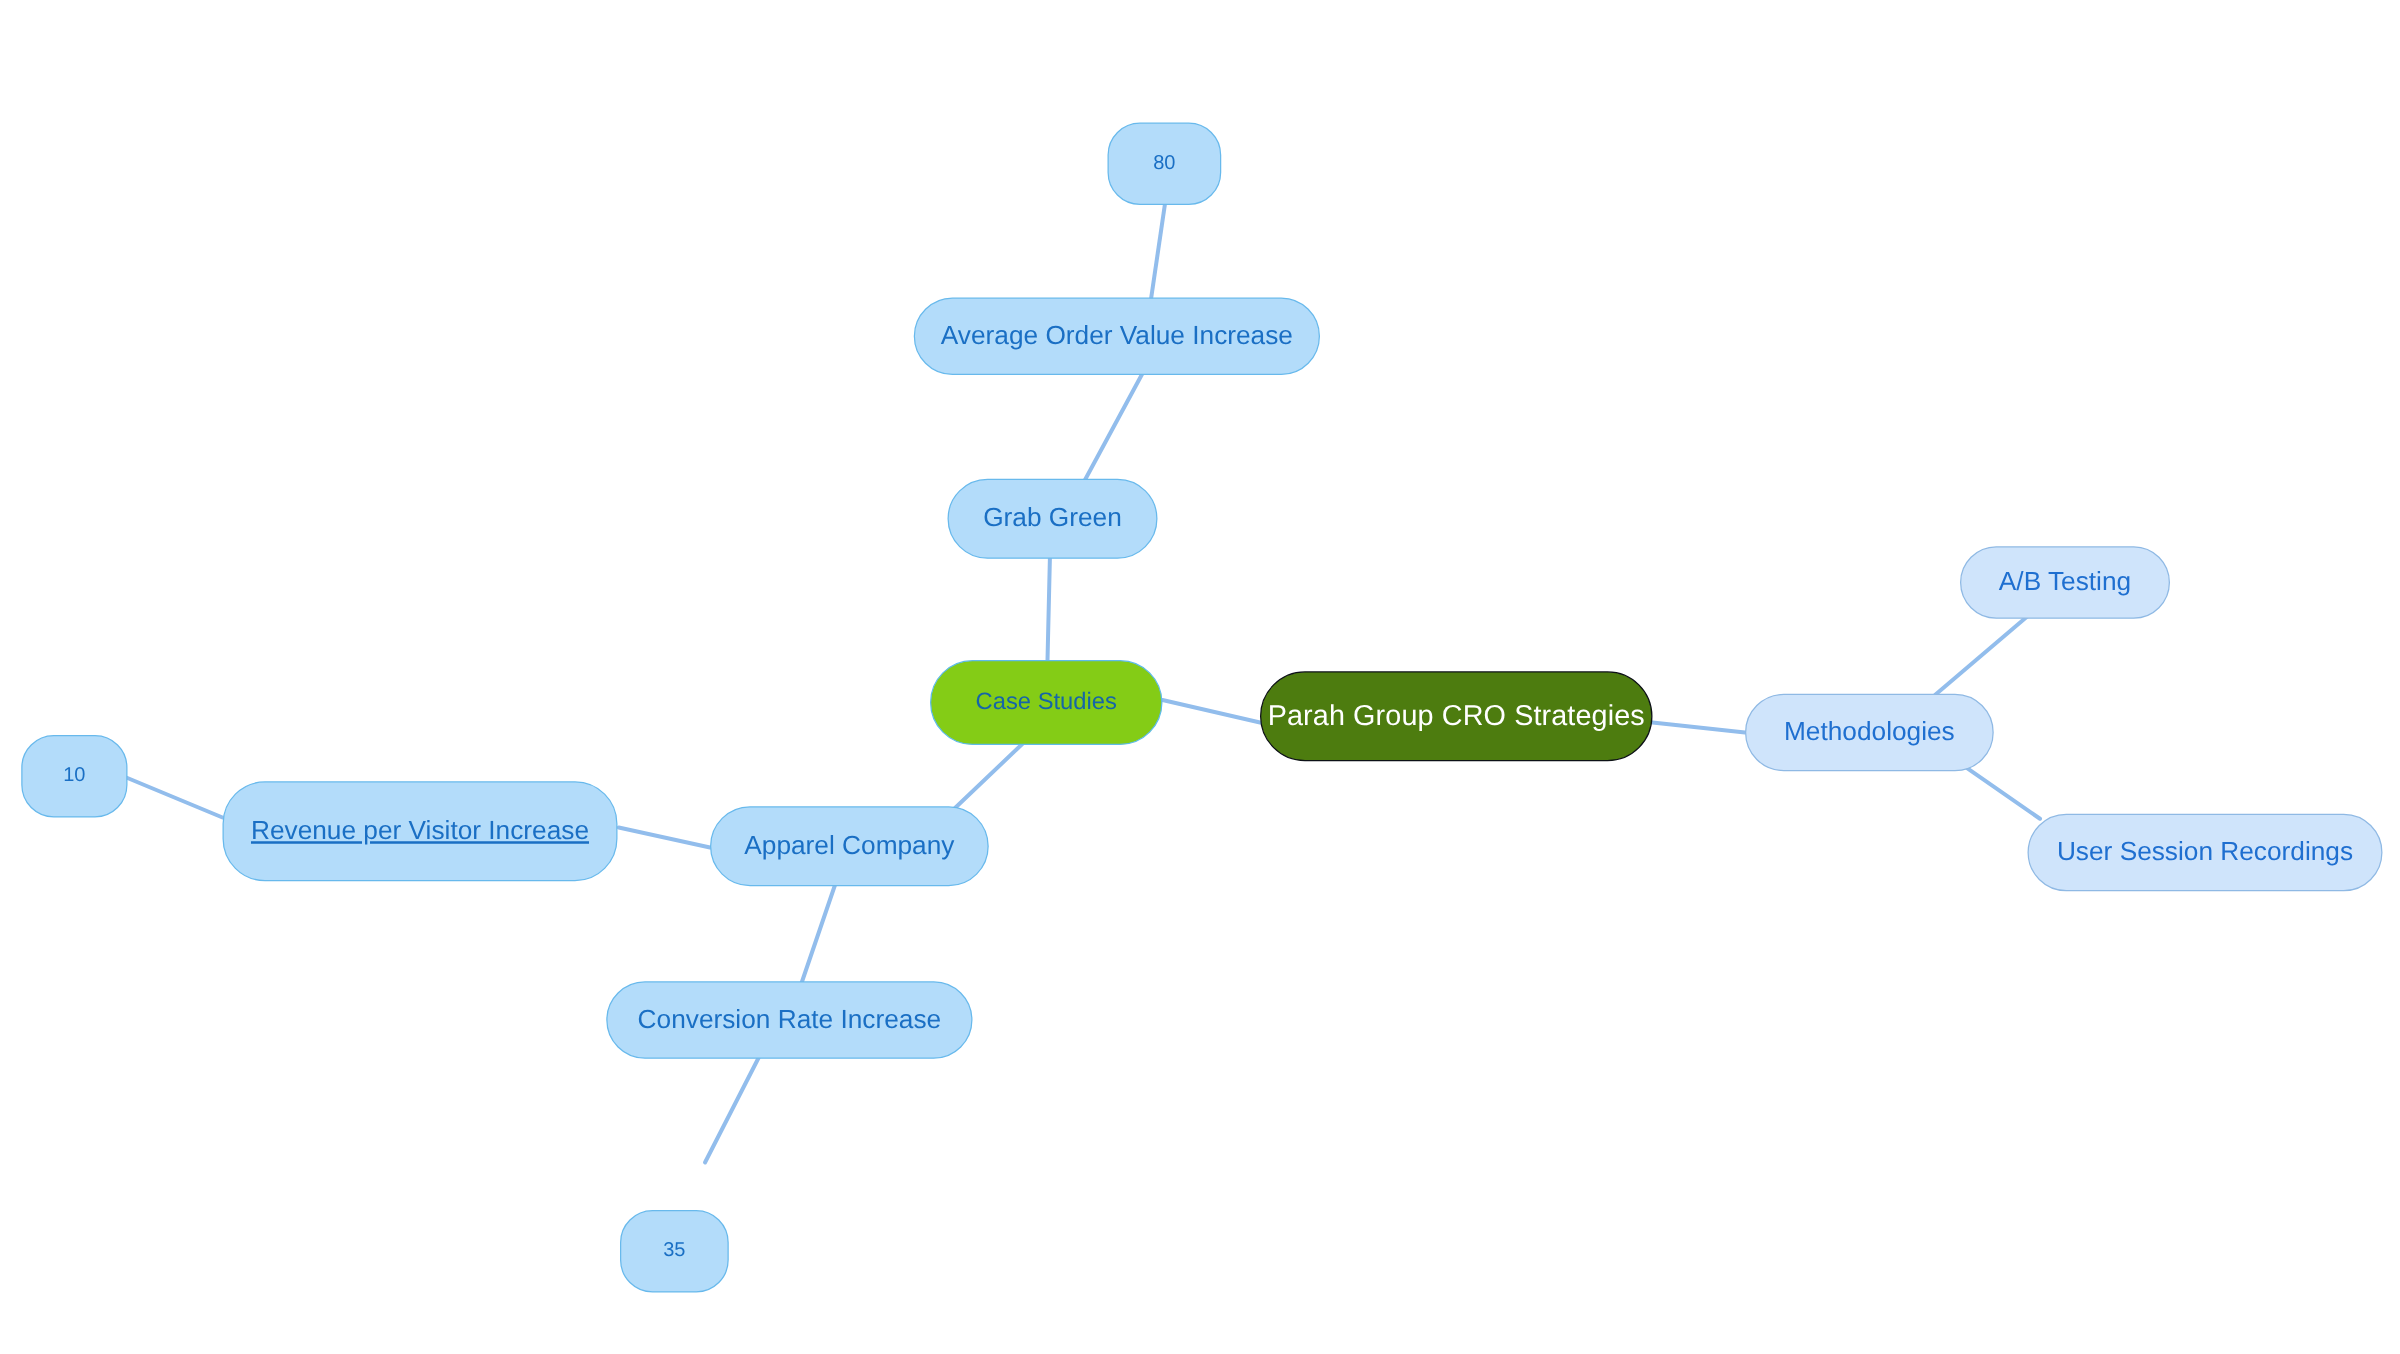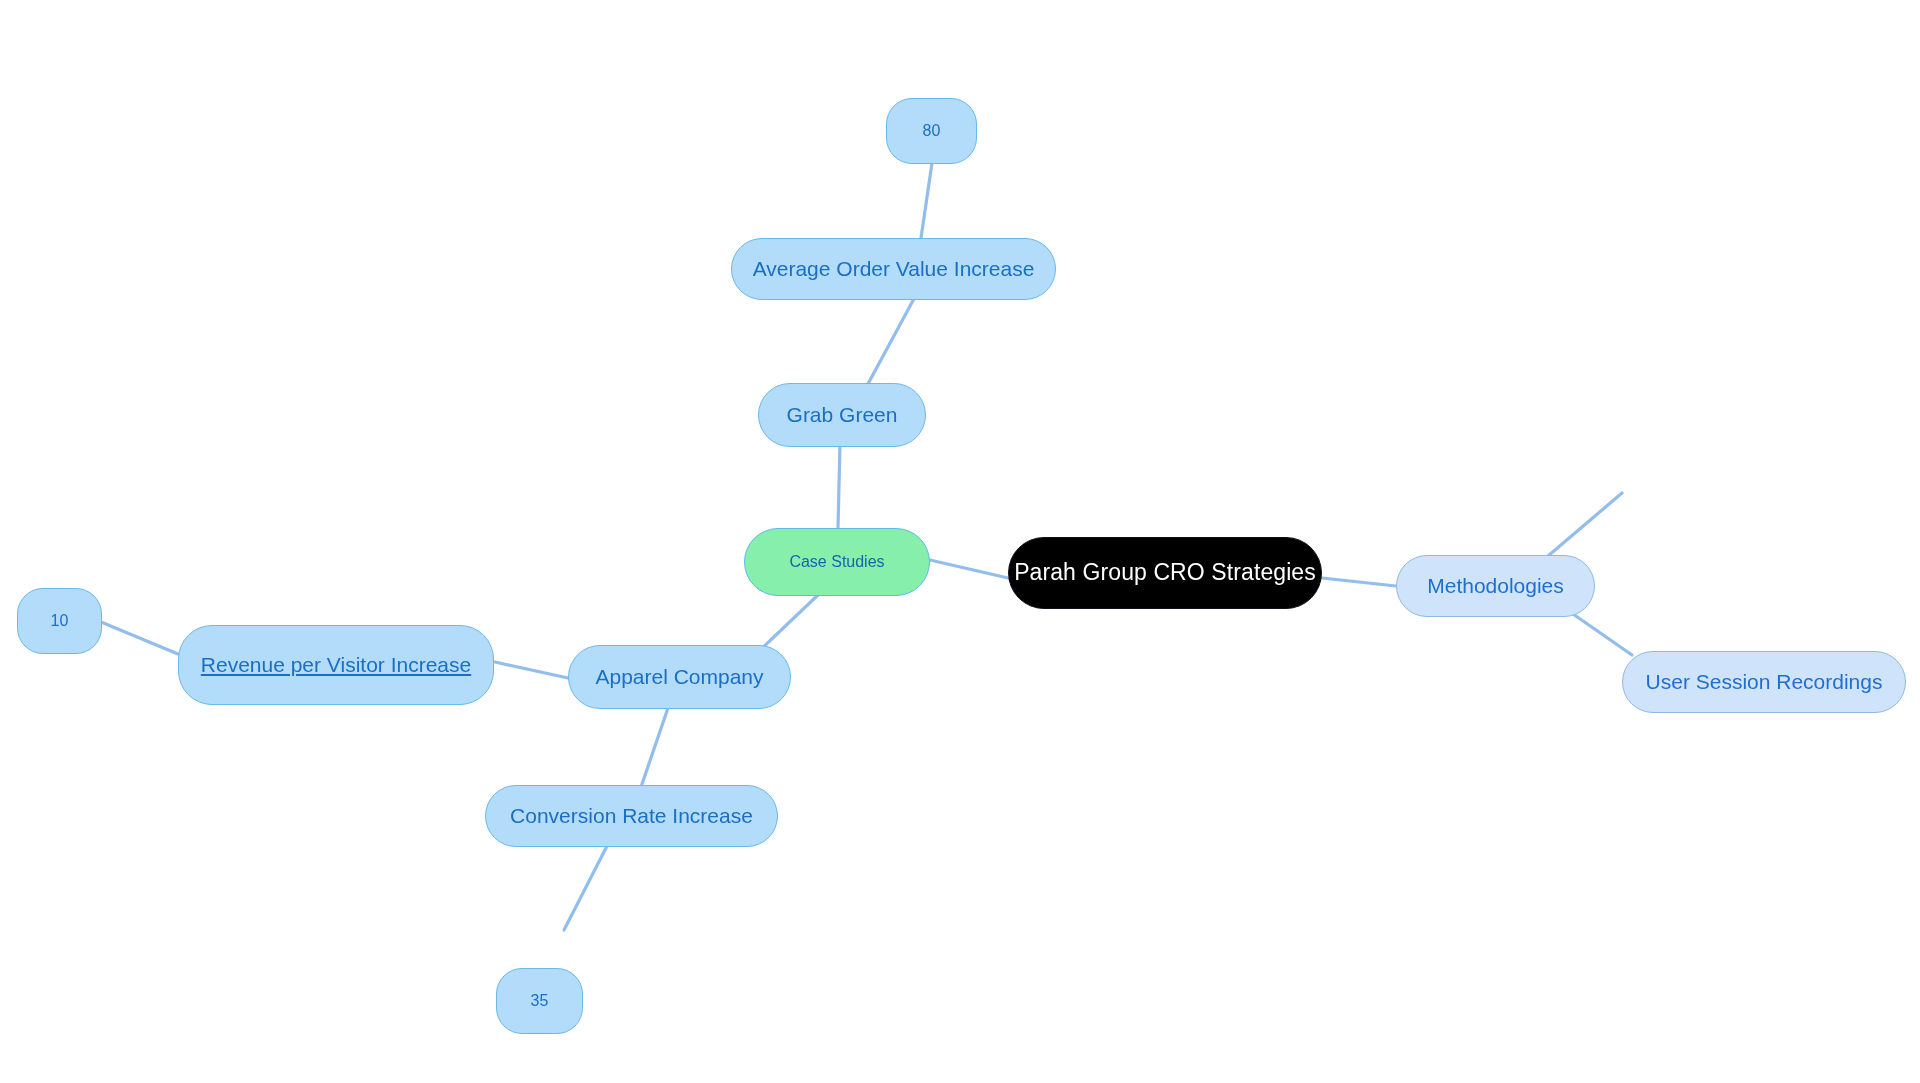--- a/index.html
+++ b/index.html
@@ -31,33 +31,33 @@
     position: absolute;
     box-sizing: border-box;
     display: flex;
     align-items: center;
     justify-content: center;
     text-align: center;
     white-space: nowrap;
     line-height: 1.1;
   }
   .node-root {
-    background: #000000;
+    background: #4d7c0f;
     color: #ffffff;
     border: 1px solid #0d1117;
     border-radius: 36px;
     font-size: 23px;
     letter-spacing: 0.1px;
   }
   .node-branch {
-    background: #86efac;
+    background: #84cc16;
     color: #1565a8;
     border: 1.6px solid #5ebbe8;
     border-radius: 34px;
-    font-size: 16px;
+    font-size: 19px;
   }
   .node-sub {
     background: #b3dcfa;
     color: #1a6fc4;
     border: 1.6px solid #68b9ec;
     border-radius: 34px;
     font-size: 21px;
   }
   .node-alt {
     background: #cfe4fb;
@@ -111,16 +111,17 @@
   <div class="node node-sub" style="left:178px; top:625px; width:316px; height:80px;text-decoration:underline;">Revenue per Visitor Increase</div>
 
   <div class="node node-sub node-leafnum" style="left:17px; top:588px; width:85px; height:66px;">10</div>
 
   <div class="node node-sub" style="left:485px; top:785px; width:293px; height:62px;text-align:center;">Conversion Rate Increase</div>
 
   <div class="node node-sub node-leafnum" style="left:496px; top:920px; width:87px; height:66px;margin-top:48px;">35</div>
 
   <div class="node node-alt" style="left:1396px; top:555px; width:199px; height:62px;">Methodologies</div>
 
+  <div class="node node-alt" style="left:1568px; top:437px; width:168px; height:58px;">A/B Testing</div>
 
   <div class="node node-alt" style="left:1622px; top:651px; width:284px; height:62px;">User Session Recordings</div>
 
 </div>
 
 </body></html>

